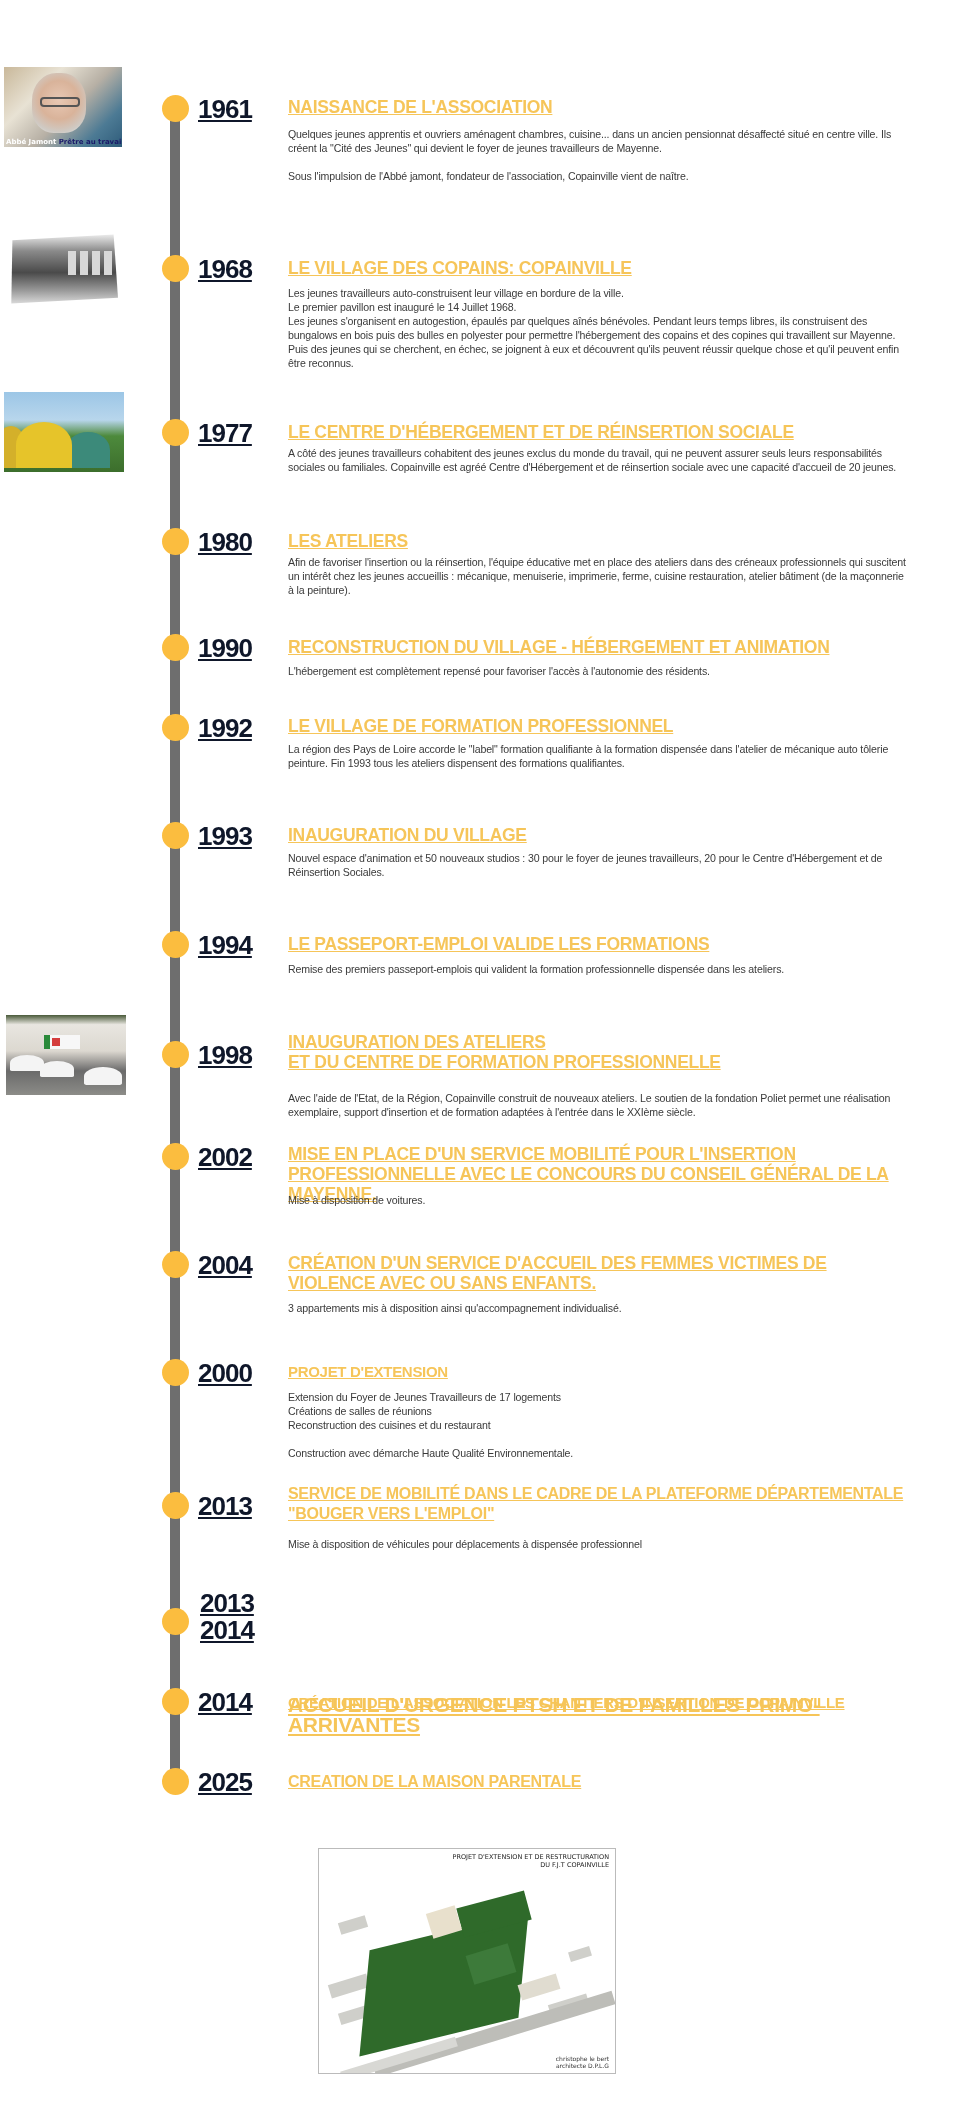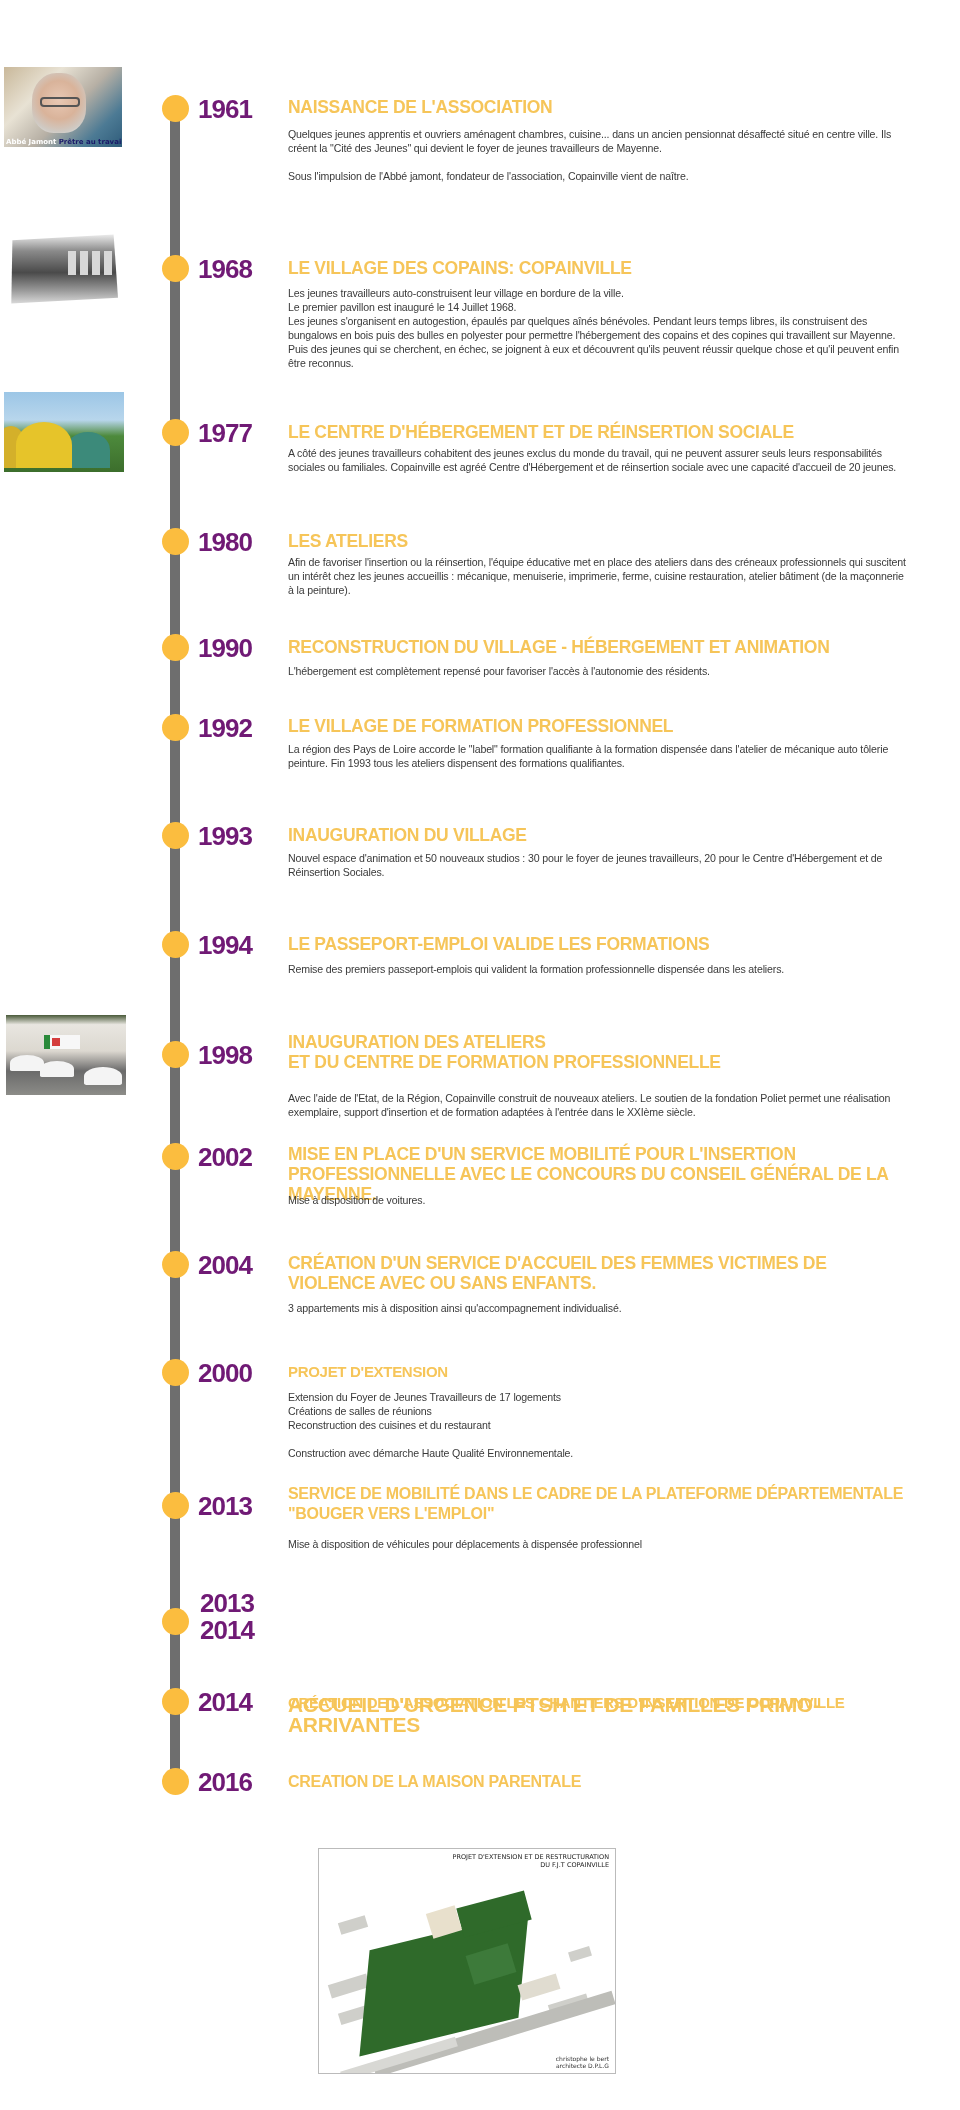--- a/index.html
+++ b/index.html
@@ -11,25 +11,25 @@
     background: #6e6e6e;
   }
 
   .event { position: absolute; left: 0; width: 960px; }
   .dot {
     position: absolute; left: 162px; width: 27px; height: 27px; border-radius: 50%;
     background: #fbbd3f;
   }
   .year {
     position: absolute; left: 198px; font-family: "Liberation Sans", sans-serif;
-    font-weight: bold; font-size: 26px; color: #701a75; letter-spacing: -1px; line-height: 1;
+    font-weight: bold; font-size: 26px; color: #0f172a; letter-spacing: -1px; line-height: 1; text-decoration: underline;
   }
   .title {
     position: absolute; left: 288px; width: 660px; font-family: "Liberation Sans", sans-serif;
-    font-size: 17.5px; color: #f6c559; letter-spacing: -0.3px; line-height: 20px; font-weight: bold;
+    font-size: 17.5px; color: #f6c559; letter-spacing: -0.3px; line-height: 20px; font-weight: bold; text-decoration: underline;
   }
   .body {
     position: absolute; left: 288px; width: 620px; font-family: "Liberation Sans", sans-serif;
     font-size: 10.6px; color: #3a3a3a; line-height: 14px; letter-spacing: -0.15px;
   }
   .body p { margin: 0; }
   .body p.gap { margin-top: 14px; }
 
   .thumb { position: absolute; overflow: hidden; }
   .photo-abbe { left: 4px; top: 67px; width: 118px; height: 80px;
@@ -231,21 +231,21 @@
 </div>
 
 <div class="event" style="top:0">
   <div class="dot" style="top:1688px"></div>
   <div class="year" style="top:1689px">2014</div>
   <div class="title" style="top:1693px; font-size:15px">CRÉATION DE L'ASSOCIATION LES CHANTIERS D'INSERTION DE COPAINVILLE</div>
 </div>
 
 <div class="event" style="top:0">
   <div class="dot" style="top:1768px"></div>
-  <div class="year" style="top:1769px">2016</div>
+  <div class="year" style="top:1769px">2025</div>
   <div class="title" style="top:1772px; font-size:16px">CREATION DE LA MAISON PARENTALE</div>
 </div>
 
 <div class="plan">
   <div class="plan-title">
     <div>PROJET D'EXTENSION ET DE RESTRUCTURATION</div>
     <div>DU F.J.T COPAINVILLE</div>
   </div>
   <div class="block" style="left:20px;top:70px;width:28px;height:12px"></div>
   <div class="block" style="left:10px;top:130px;width:40px;height:14px"></div>

